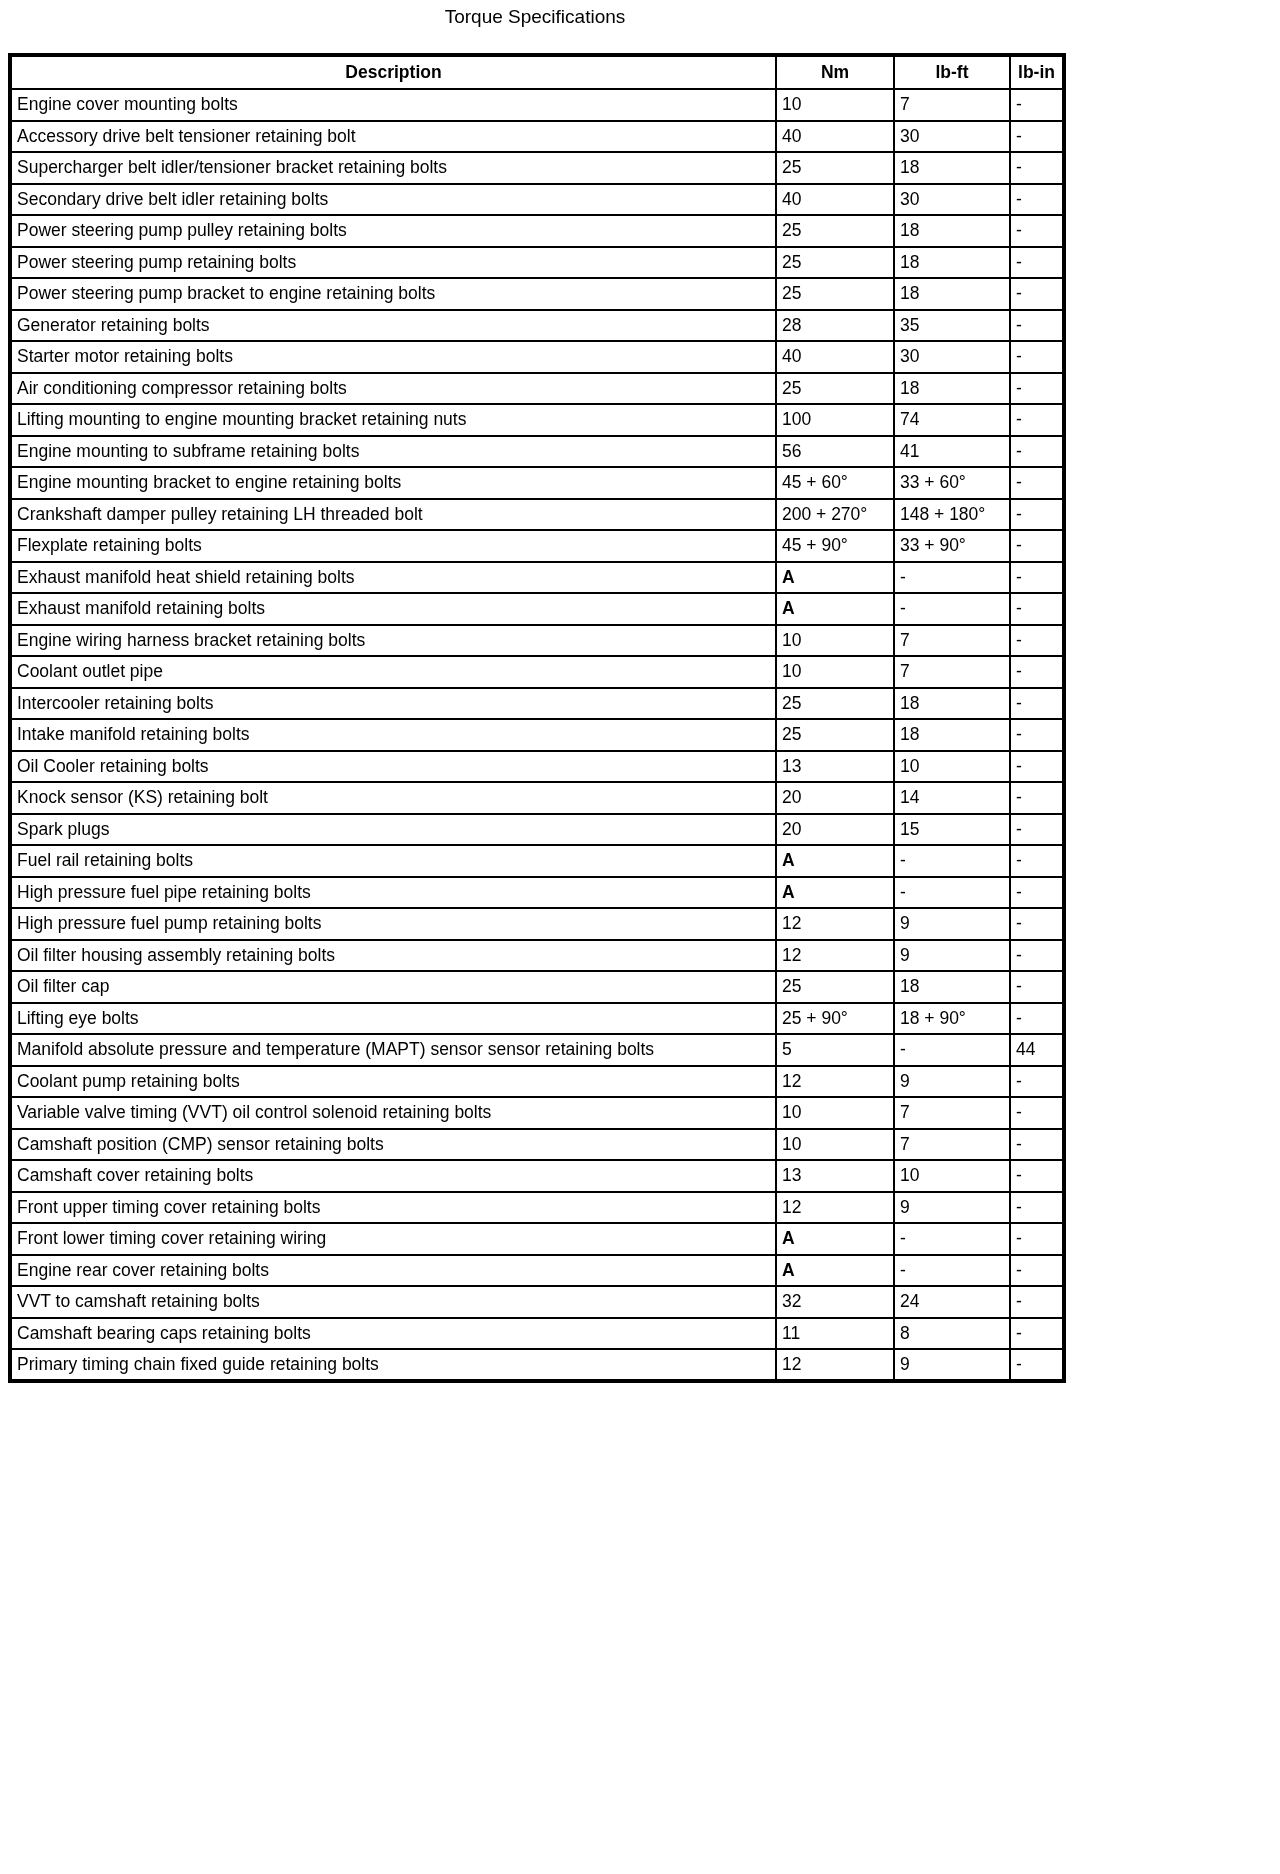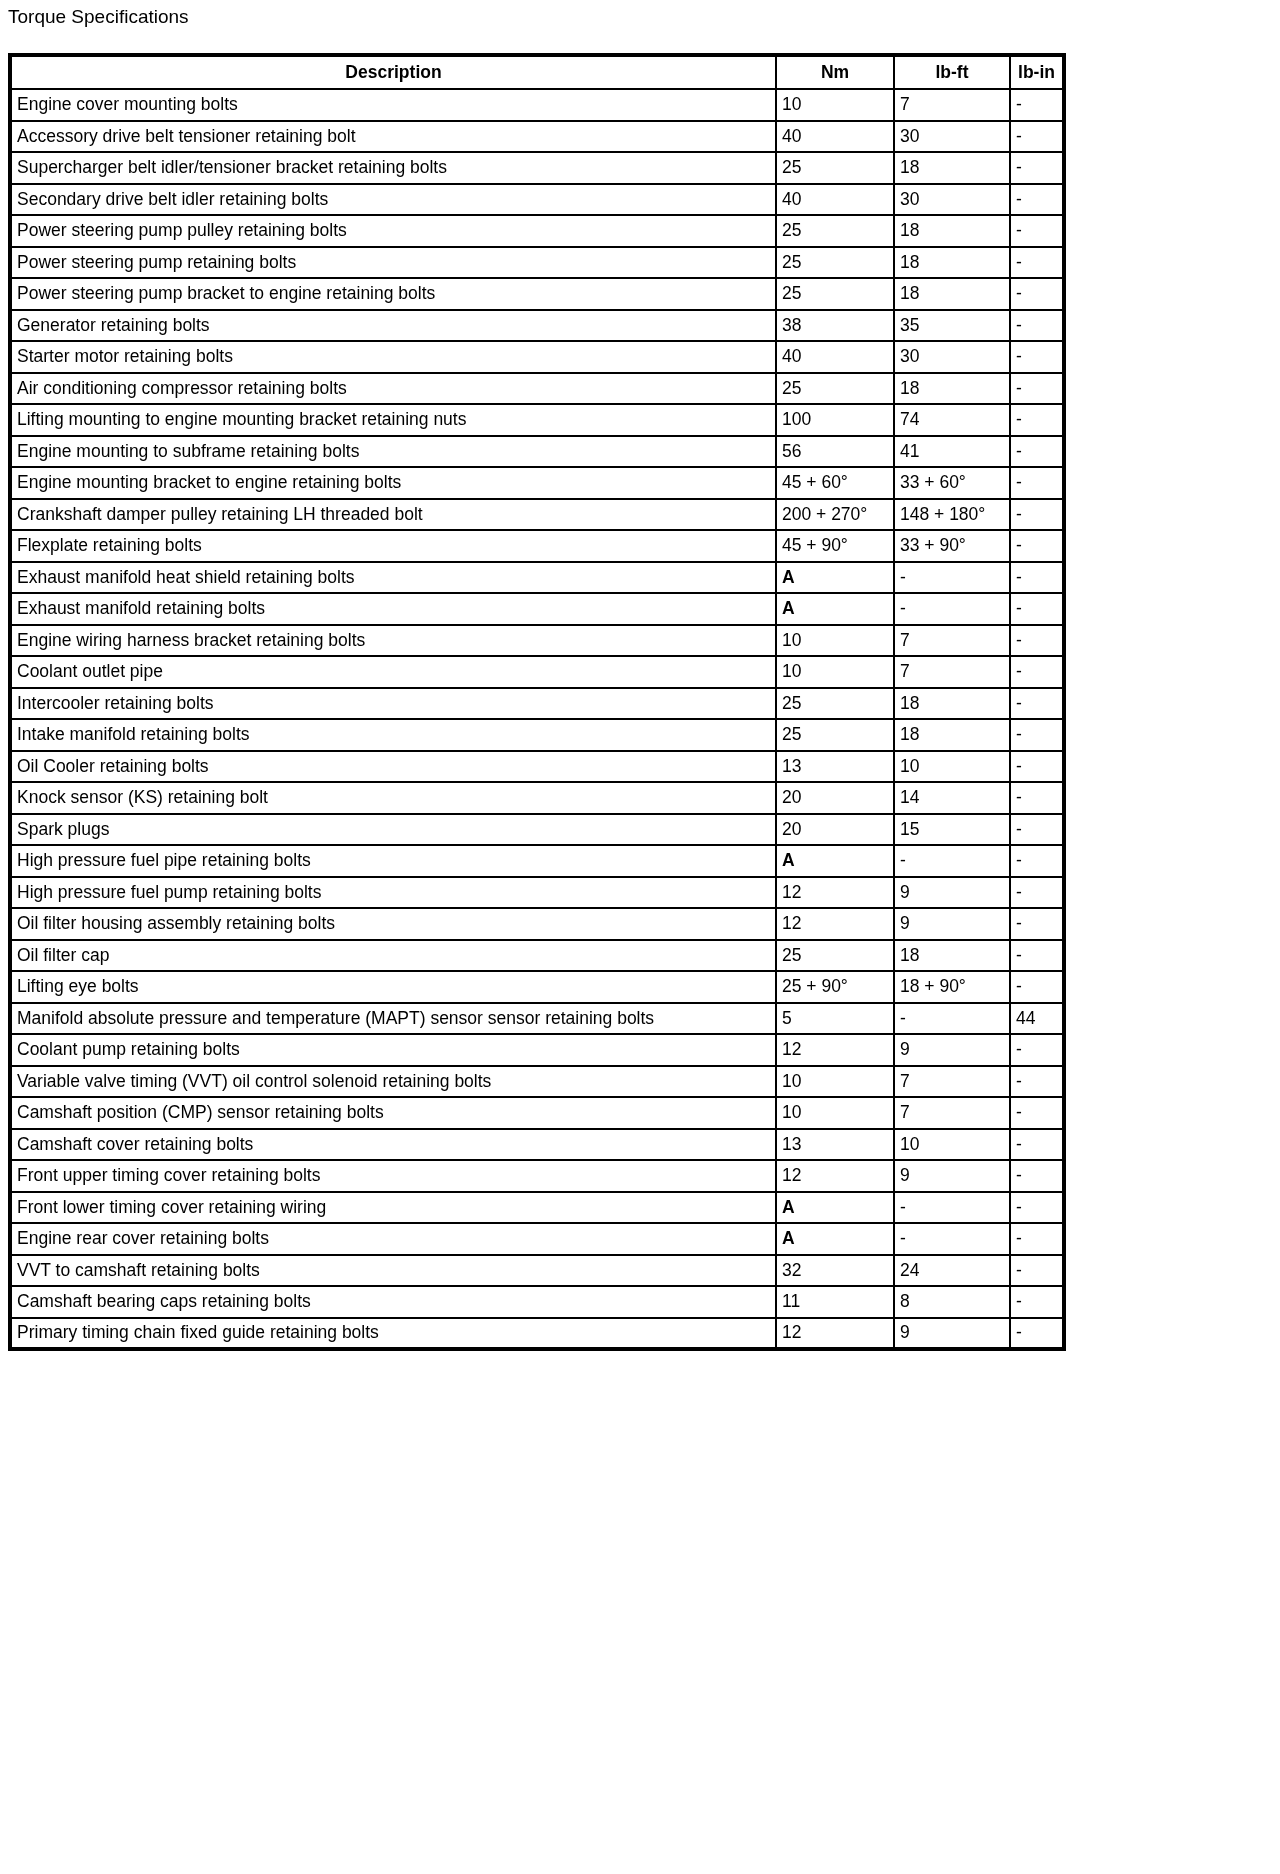--- a/index.html
+++ b/index.html
@@ -12,21 +12,21 @@
     min-height: 1874px;
     font-family: "Liberation Sans", "DejaVu Sans", sans-serif;
     color: #000000;
     box-sizing: border-box;
   }
   .page {
     padding: 5px 0 0 8px;
   }
   .doc-title {
     width: 1054px;
-    text-align: left;
+    text-align: center;
     font-size: 19px;
     font-weight: 400;
     margin: 0 0 9px 0;
     line-height: 24px;
   }
   table.torque-table {
     border-collapse: collapse;
     table-layout: fixed;
     width: 1054px;
     border: 4px solid #000000;
@@ -119,21 +119,21 @@
           <td>-</td>
         </tr>
         <tr>
           <td>Power steering pump bracket to engine retaining bolts</td>
           <td>25</td>
           <td>18</td>
           <td>-</td>
         </tr>
         <tr>
           <td>Generator retaining bolts</td>
-          <td>38</td>
+          <td>28</td>
           <td>35</td>
           <td>-</td>
         </tr>
         <tr>
           <td>Starter motor retaining bolts</td>
           <td>40</td>
           <td>30</td>
           <td>-</td>
         </tr>
         <tr>
@@ -220,20 +220,26 @@
           <td>14</td>
           <td>-</td>
         </tr>
         <tr>
           <td>Spark plugs</td>
           <td>20</td>
           <td>15</td>
           <td>-</td>
         </tr>
         <tr>
+          <td>Fuel rail retaining bolts</td>
+          <td class="bold">A</td>
+          <td>-</td>
+          <td>-</td>
+        </tr>
+        <tr>
           <td>High pressure fuel pipe retaining bolts</td>
           <td class="bold">A</td>
           <td>-</td>
           <td>-</td>
         </tr>
         <tr>
           <td>High pressure fuel pump retaining bolts</td>
           <td>12</td>
           <td>9</td>
           <td>-</td>

